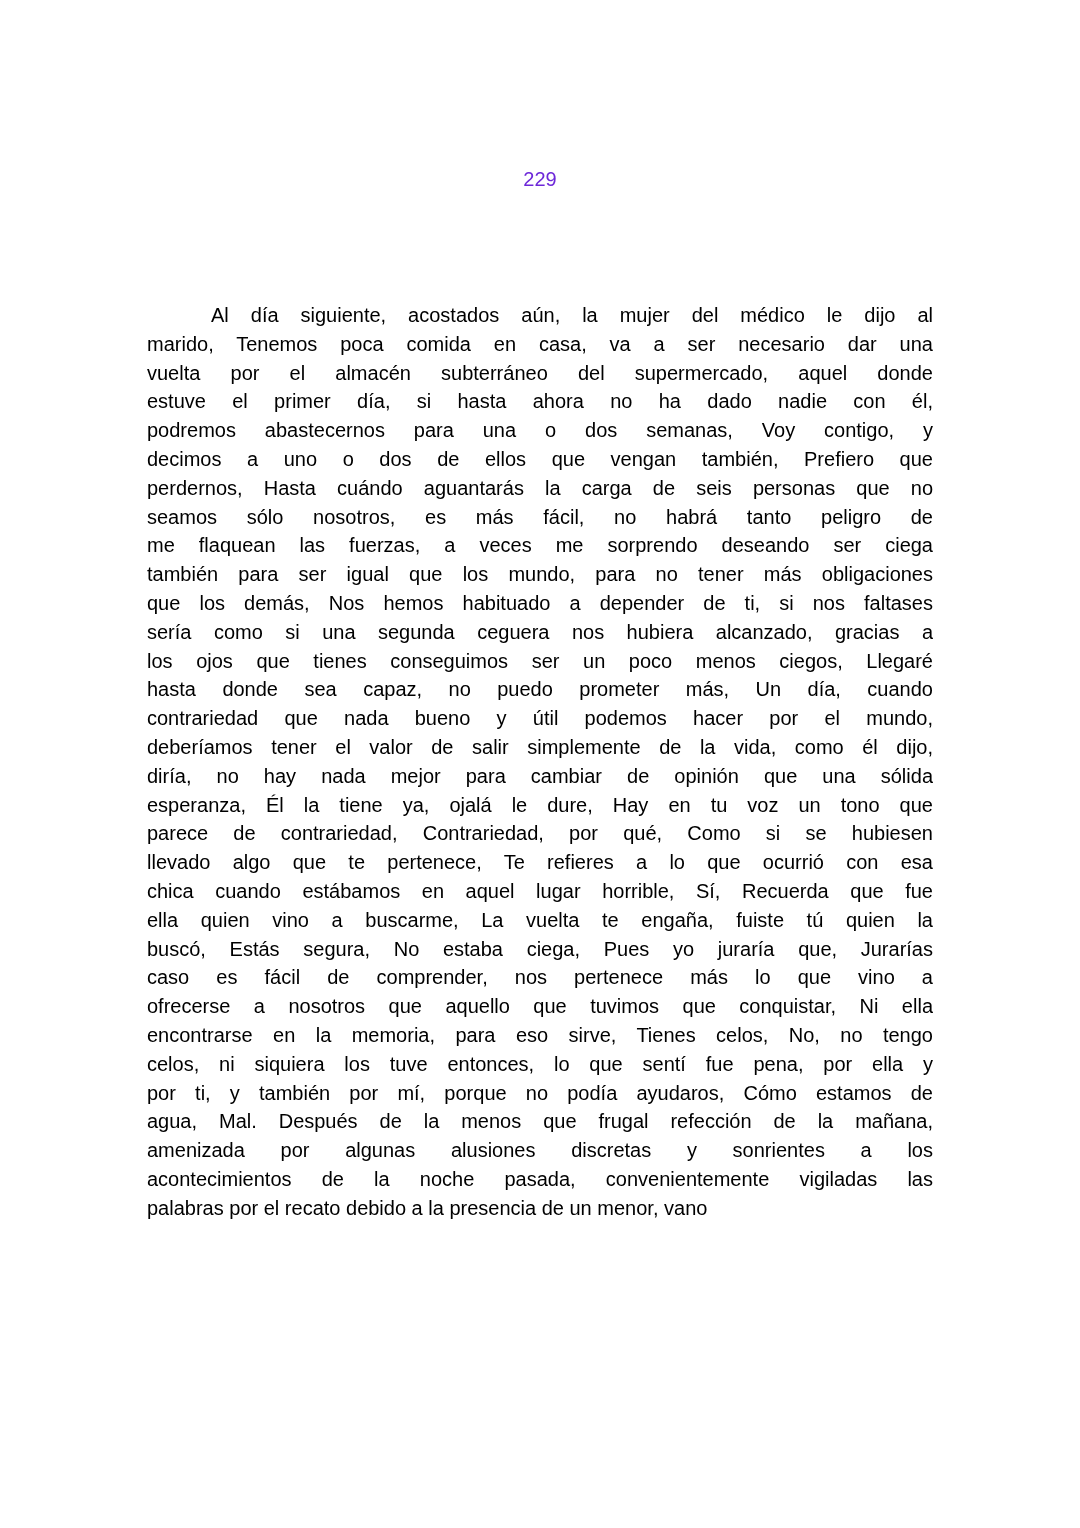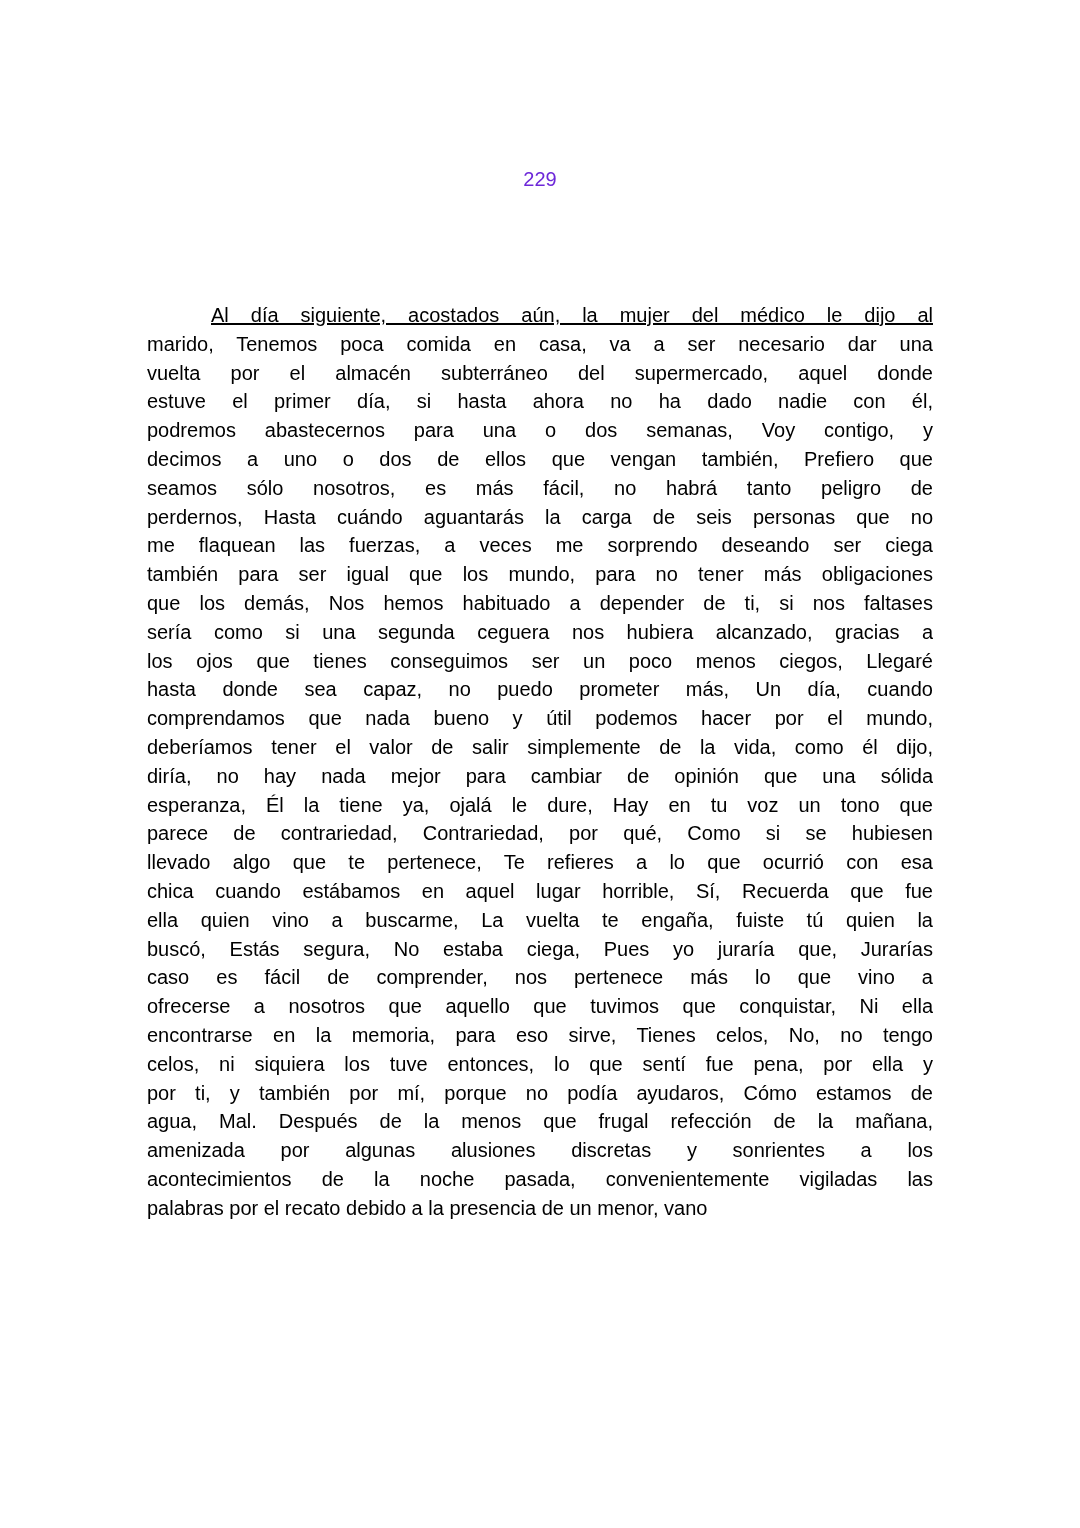--- a/index.html
+++ b/index.html
@@ -39,49 +39,48 @@
     display: block;
     height: 28.8px;
     line-height: 28.8px;
     text-align: justify;
     text-align-last: justify;
     white-space: normal;
     overflow: hidden;
   }
   .line.first {
     text-indent: 64px;
-    text-decoration: underline;
   }
   .line.last {
     text-align-last: left;
   }
 </style>
 </head>
 <body>
 
 <div class="page">
   <div class="page-number">229</div>
 
   <div class="content">
     <div>
         <div class="line first">Al día siguiente, acostados aún, la mujer del médico le dijo al</div>
         <div class="line">marido, Tenemos poca comida en casa, va a ser necesario dar una</div>
         <div class="line">vuelta por el almacén subterráneo del supermercado, aquel donde</div>
         <div class="line">estuve el primer día, si hasta ahora no ha dado nadie con él,</div>
         <div class="line">podremos abastecernos para una o dos semanas, Voy contigo, y</div>
         <div class="line">decimos a uno o dos de ellos que vengan también, Prefiero que</div>
+        <div class="line">perdernos, Hasta cuándo aguantarás la carga de seis personas que no</div>
         <div class="line">seamos sólo nosotros, es más fácil, no habrá tanto peligro de</div>
-        <div class="line">perdernos, Hasta cuándo aguantarás la carga de seis personas que no</div>
         <div class="line">me flaquean las fuerzas, a veces me sorprendo deseando ser ciega</div>
         <div class="line">también para ser igual que los mundo, para no tener más obligaciones</div>
         <div class="line">que los demás, Nos hemos habituado a depender de ti, si nos faltases</div>
         <div class="line">sería como si una segunda ceguera nos hubiera alcanzado, gracias a</div>
         <div class="line">los ojos que tienes conseguimos ser un poco menos ciegos, Llegaré</div>
         <div class="line">hasta donde sea capaz, no puedo prometer más, Un día, cuando</div>
-        <div class="line">comprendamos que nada bueno y útil podemos hacer por el mundo,</div>
+        <div class="line">contrariedad que nada bueno y útil podemos hacer por el mundo,</div>
         <div class="line">deberíamos tener el valor de salir simplemente de la vida, como él dijo,</div>
         <div class="line">diría, no hay nada mejor para cambiar de opinión que una sólida</div>
         <div class="line">esperanza, Él la tiene ya, ojalá le dure, Hay en tu voz un tono que</div>
         <div class="line">parece de contrariedad, Contrariedad, por qué, Como si se hubiesen</div>
         <div class="line">llevado algo que te pertenece, Te refieres a lo que ocurrió con esa</div>
         <div class="line">chica cuando estábamos en aquel lugar horrible, Sí, Recuerda que fue</div>
         <div class="line">ella quien vino a buscarme, La vuelta te engaña, fuiste tú quien la</div>
         <div class="line">buscó, Estás segura, No estaba ciega, Pues yo juraría que, Jurarías</div>
         <div class="line">caso es fácil de comprender, nos pertenece más lo que vino a</div>
         <div class="line">ofrecerse a nosotros que aquello que tuvimos que conquistar, Ni ella</div>

